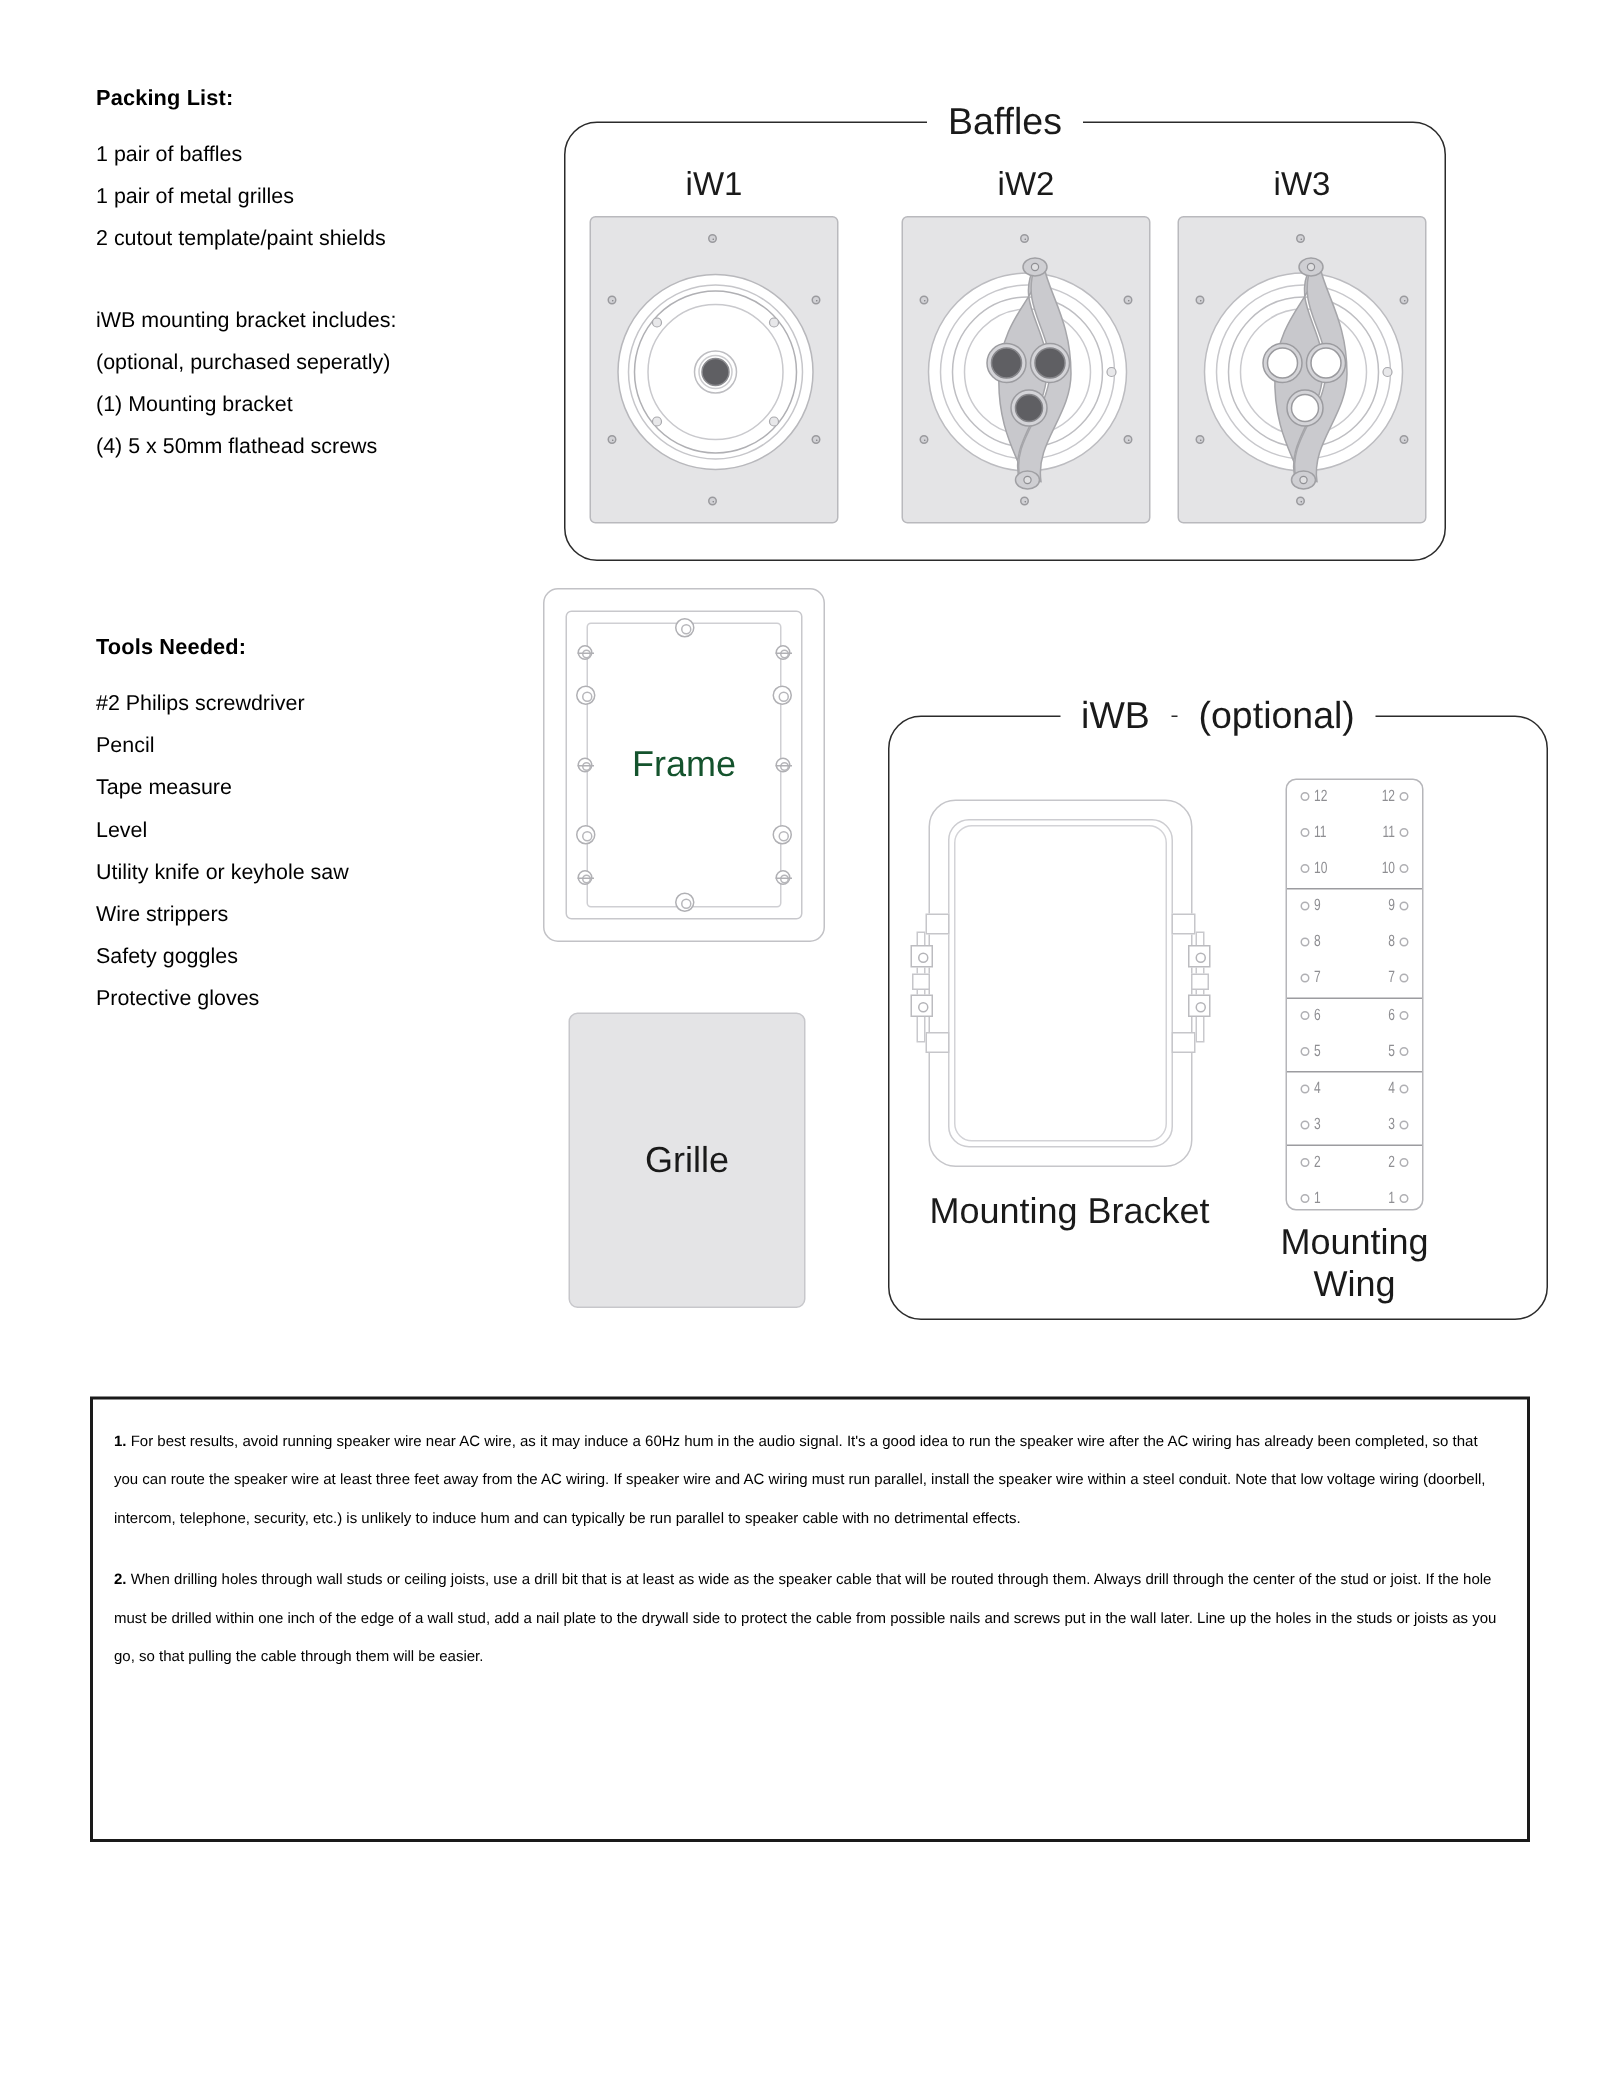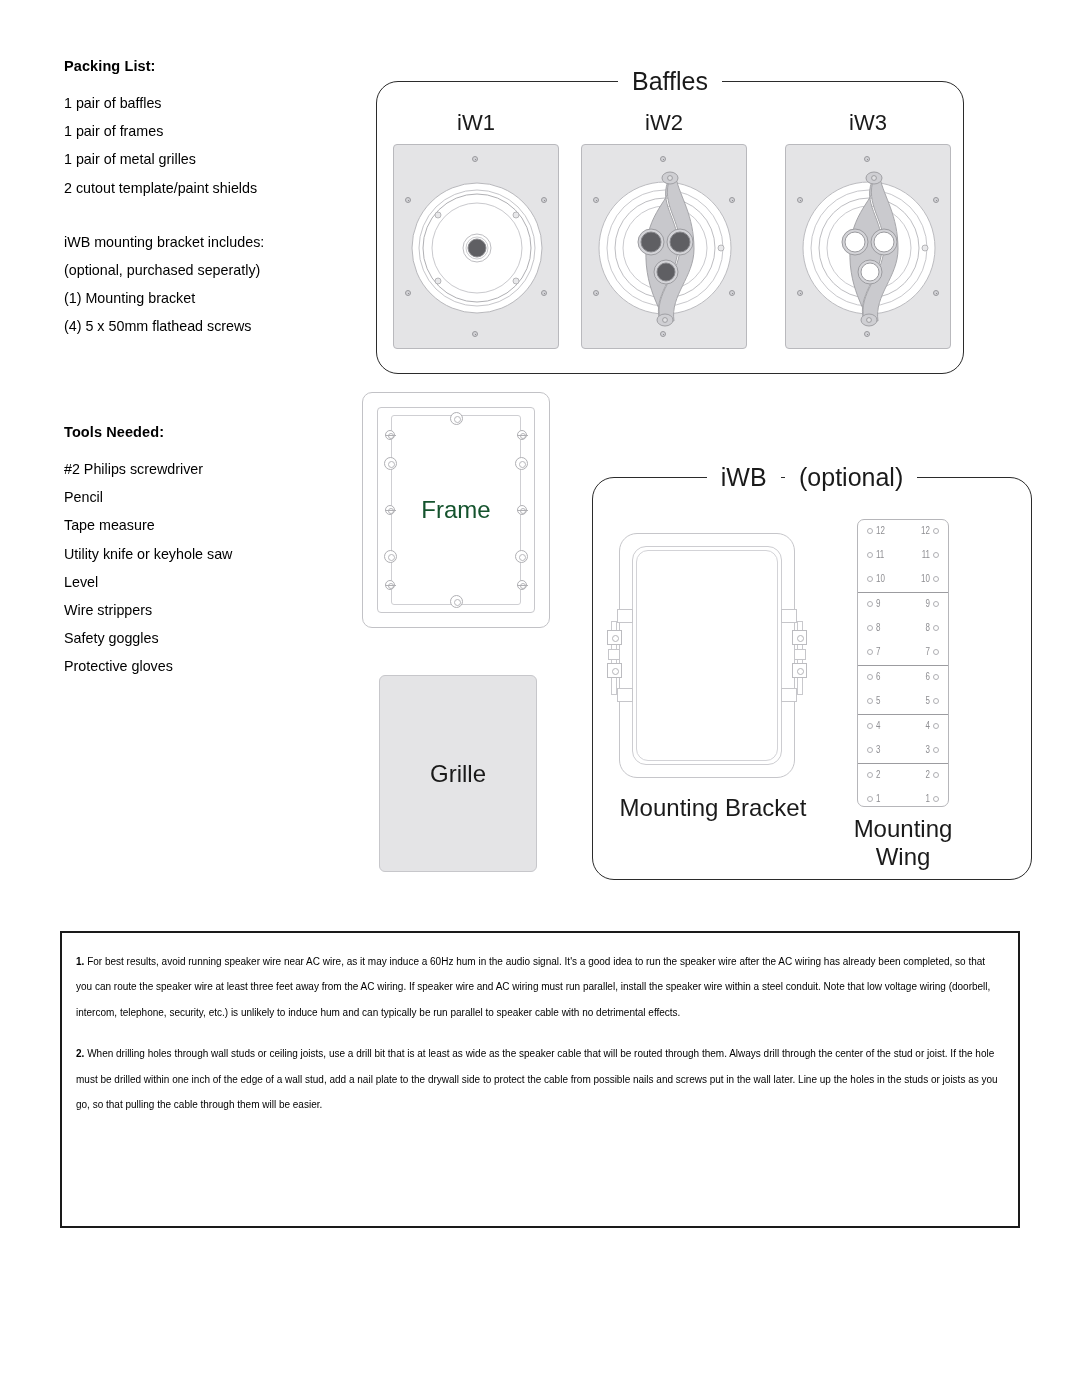--- a/index.html
+++ b/index.html
@@ -320,37 +320,36 @@
     text-align: left;
   }
   .tt-num { font-weight: bold; }
 </style>
 </head>
 <body>
 
 <div id="left-col">
   <div class="list-heading">Packing List:</div>
   <div class="list-line">1 pair of baffles</div>
-  <div class="list-line">1 pair of frames</div>
   <div class="list-line">1 pair of metal grilles</div>
   <div class="list-line">2 cutout template/paint shields</div>
   <div class="block-gap"></div>
   <div class="list-line">iWB mounting bracket includes:</div>
   <div class="list-line">(optional, purchased seperatly)</div>
   <div class="list-line">(1) Mounting bracket</div>
   <div class="list-line">(4) 5 x 50mm flathead screws</div>
 </div>
 
 <div id="tools-col">
   <div class="list-heading">Tools Needed:</div>
   <div class="list-line">#2 Philips screwdriver</div>
   <div class="list-line">Pencil</div>
   <div class="list-line">Tape measure</div>
+  <div class="list-line">Level</div>
   <div class="list-line">Utility knife or keyhole saw</div>
-  <div class="list-line">Level</div>
   <div class="list-line">Wire strippers</div>
   <div class="list-line">Safety goggles</div>
   <div class="list-line">Protective gloves</div>
 </div>
 
 <div class="panel" id="baffles-panel">
   <div class="panel-legend">
     <span>Baffles</span>
   </div>
 
@@ -372,21 +371,21 @@
       </svg>
       <div class="plate-screw" style="left:78px;  top:11px;"></div>
       <div class="plate-screw" style="left:78px;  bottom:11px;"></div>
       <div class="plate-screw" style="left:11px;  top:52px;"></div>
       <div class="plate-screw" style="right:11px; top:52px;"></div>
       <div class="plate-screw" style="left:11px;  bottom:52px;"></div>
       <div class="plate-screw" style="right:11px; bottom:52px;"></div>
     </div>
   </div>
 
-  <div class="baffle-cell" style="left:204px;">
+  <div class="baffle-cell" style="left:224px;">
     <div class="baffle-label">iW2</div>
     <div class="baffle-plate">
       <svg width="166" height="205" viewBox="0 0 166 205">
         <circle cx="83" cy="103" r="66" fill="#fff" stroke="#bcbcc0" stroke-width="1"></circle>
         <circle cx="83" cy="103" r="58" fill="none" stroke="#c8c8cc" stroke-width="1"></circle>
         <circle cx="83" cy="103" r="50" fill="none" stroke="#bebec2" stroke-width="1"></circle>
         <circle cx="83" cy="103" r="42" fill="none" stroke="#cacace" stroke-width="1"></circle>
         <path d="M 88 32 C 74 58, 98 74, 96 104 C 94 134, 70 150, 78 176
                  C 86 170, 62 150, 64 104 C 66 62, 96 50, 88 32 Z" fill="#c8c8cc" stroke="#a4a4a8" stroke-width="1"></path>
         <path d="M 88 33 C 78 60, 100 76, 98 104 C 96 132, 72 148, 78 174

